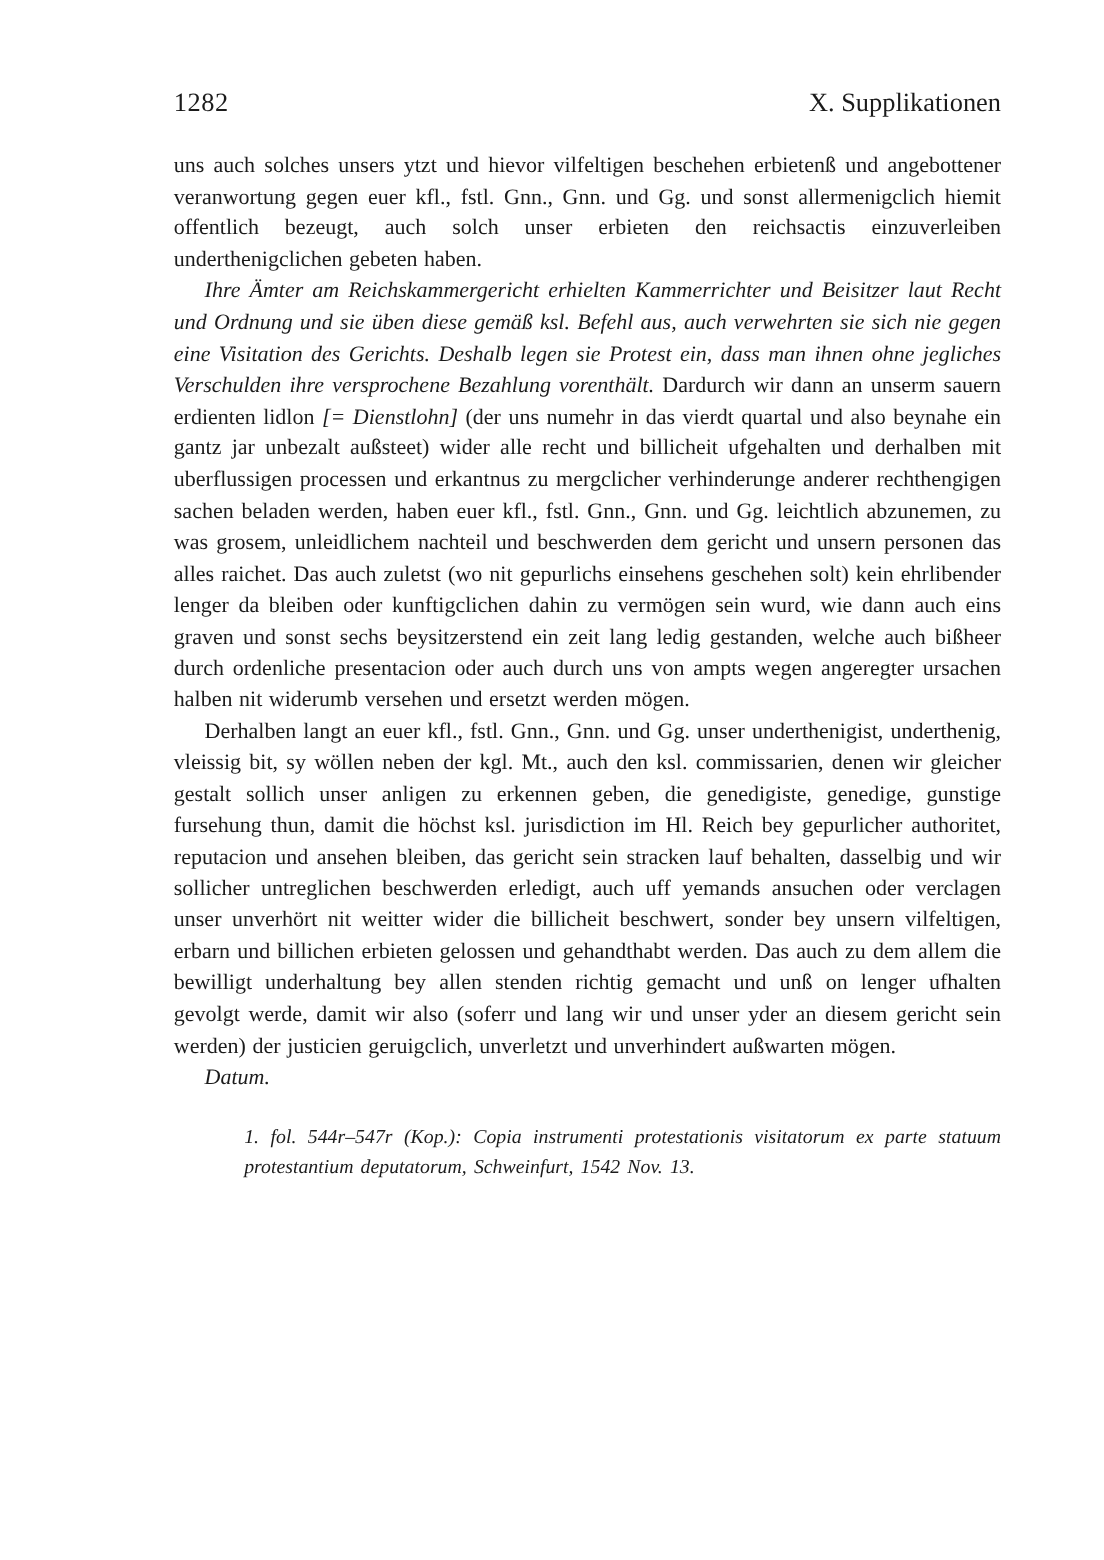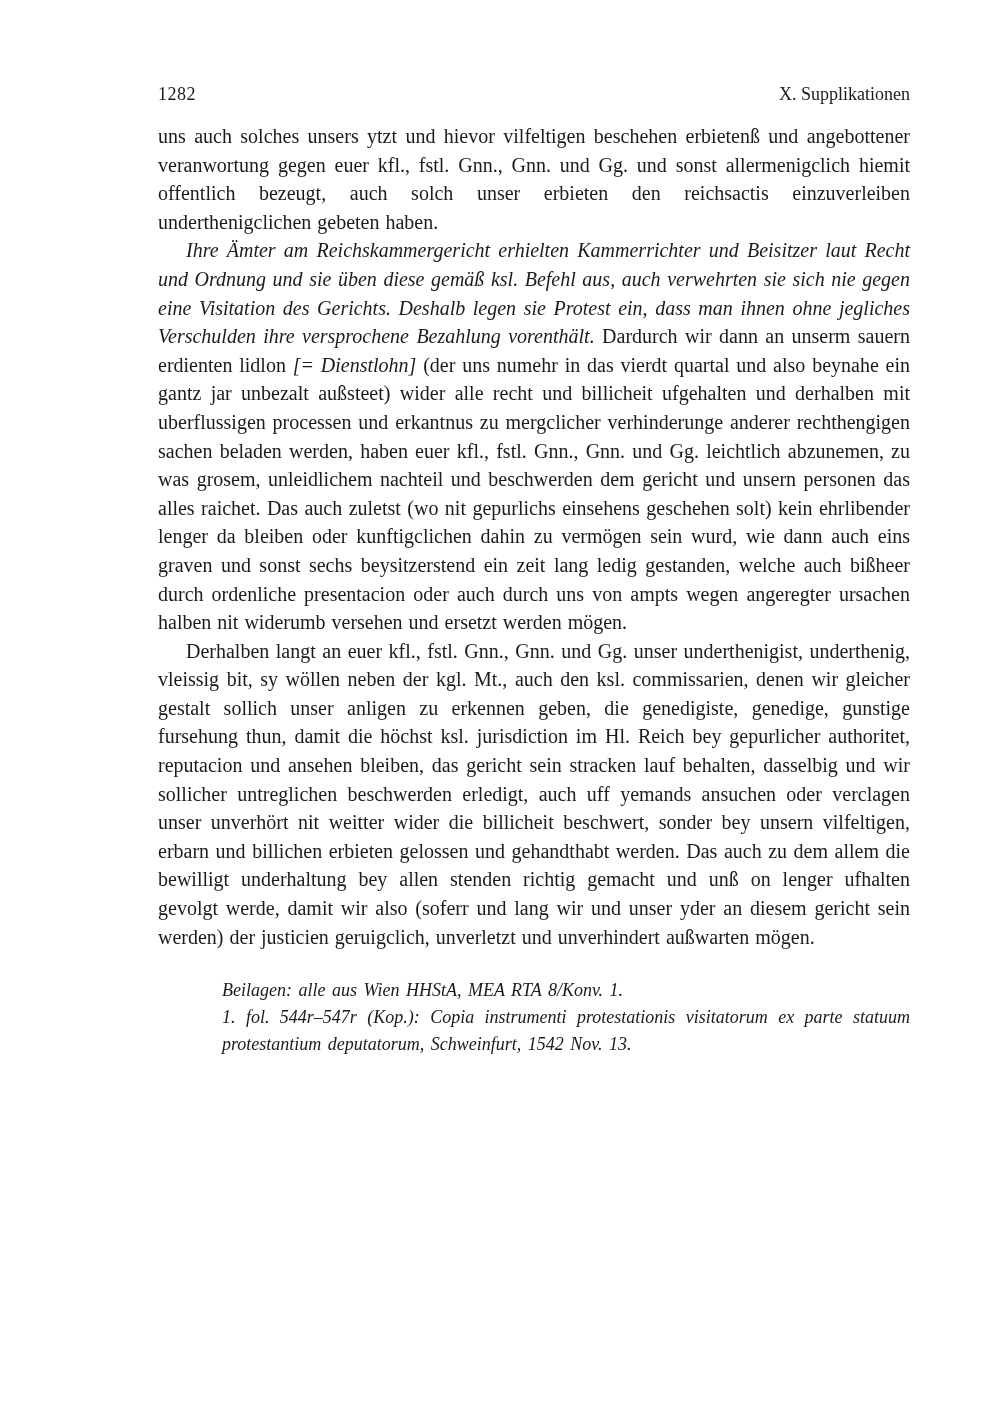--- a/index.html
+++ b/index.html
@@ -15,23 +15,23 @@
   }
   .inner {
     position: absolute;
     left: 158px;
     top: 82px;
     width: 752px;
   }
   .running-header {
     position: relative;
     height: 26px;
-    font-size: 18px;
+    font-size: 24px;
     line-height: 24px;
-    margin-bottom: 14px;
+    margin-bottom: 28px;
   }
   .pagenum { position: absolute; left: 0; top: 0; letter-spacing: 0.5px; }
   .runhead { position: absolute; left: 0; right: 0; text-align: right; }
   .para {
     margin: 0;
     font-size: 20px;
     line-height: 28.6px;
     text-align: justify;
     text-indent: 28px;
     word-spacing: 1px;
@@ -63,22 +63,22 @@
       <span class="runhead">X. Supplikationen</span>
     </header>
 
     <main>
       <p class="para noindent"><span class="rm">uns auch solches unsers ytzt und hievor vilfeltigen beschehen erbietenß und angebottener veranwortung gegen euer kfl., fstl. Gnn., Gnn. und Gg. und sonst allermenigclich hiemit offentlich bezeugt, auch solch unser erbieten den reichsactis einzuverleiben underthenigclichen gebeten haben.</span></p>
 
       <p class="para"><span class="it">Ihre Ämter am Reichskammergericht erhielten Kammerrichter und Beisitzer laut Recht und Ordnung und sie üben diese gemäß ksl. Befehl aus, auch verwehrten sie sich nie gegen eine Visitation des Gerichts. Deshalb legen sie Protest ein, dass man ihnen ohne jegliches Verschulden ihre versprochene Bezahlung vorenthält.</span><span class="rm"> Dardurch wir dann an unserm sauern erdienten lidlon </span><span class="it">[= Dienstlohn]</span><span class="rm"> (der uns numehr in das vierdt quartal und also beynahe ein gantz jar unbezalt außsteet) wider alle recht und billicheit ufgehalten und derhalben mit uberflussigen processen und erkantnus zu mergclicher verhinderunge anderer rechthengigen sachen beladen werden, haben euer kfl., fstl. Gnn., Gnn. und Gg. leichtlich abzunemen, zu was grosem, unleidlichem nachteil und beschwerden dem gericht und unsern personen das alles raichet. Das auch zuletst (wo nit gepurlichs einsehens geschehen solt) kein ehrlibender lenger da bleiben oder kunftigclichen dahin zu vermögen sein wurd, wie dann auch eins graven und sonst sechs beysitzerstend ein zeit lang ledig gestanden, welche auch bißheer durch ordenliche presentacion oder auch durch uns von ampts wegen angeregter ursachen halben nit widerumb versehen und ersetzt werden mögen.</span></p>
 
       <p class="para"><span class="rm">Derhalben langt an euer kfl., fstl. Gnn., Gnn. und Gg. unser underthenigist, underthenig, vleissig bit, sy wöllen neben der kgl. Mt., auch den ksl. commissarien, denen wir gleicher gestalt sollich unser anligen zu erkennen geben, die genedigiste, genedige, gunstige fursehung thun, damit die höchst ksl. jurisdiction im Hl. Reich bey gepurlicher authoritet, reputacion und ansehen bleiben, das gericht sein stracken lauf behalten, dasselbig und wir sollicher untreglichen beschwerden erledigt, auch uff yemands ansuchen oder verclagen unser unverhört nit weitter wider die billicheit beschwert, sonder bey unsern vilfeltigen, erbarn und billichen erbieten gelossen und gehandthabt werden. Das auch zu dem allem die bewilligt underhaltung bey allen stenden richtig gemacht und unß on lenger ufhalten gevolgt werde, damit wir also (soferr und lang wir und unser yder an diesem gericht sein werden) der justicien geruigclich, unverletzt und unverhindert außwarten mögen.</span></p>
 
+      <p class="para"><span class="it">Datum.</span></p>
 
 
       <section class="attachments">
-        <p class="beilage">Beilagen: alle aus Wien HHStA, MEA RTA 8/Konv. 1.</p>
         <p class="beilage">1. fol. 544r–547r (Kop.): Copia instrumenti protestationis visitatorum ex parte statuum protestantium deputatorum, Schweinfurt, 1542 Nov. 13.</p>
       </section>
     </main>
 
   </div>
 </div>
 
 </body></html>

